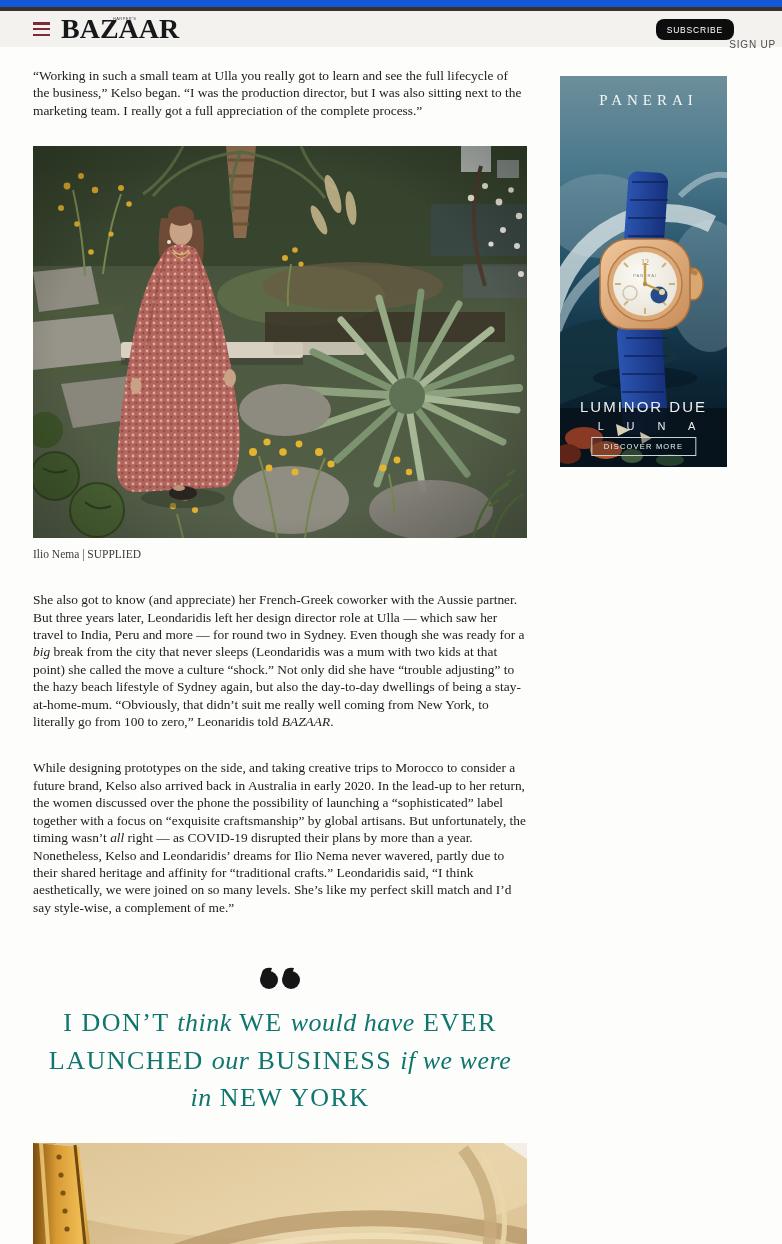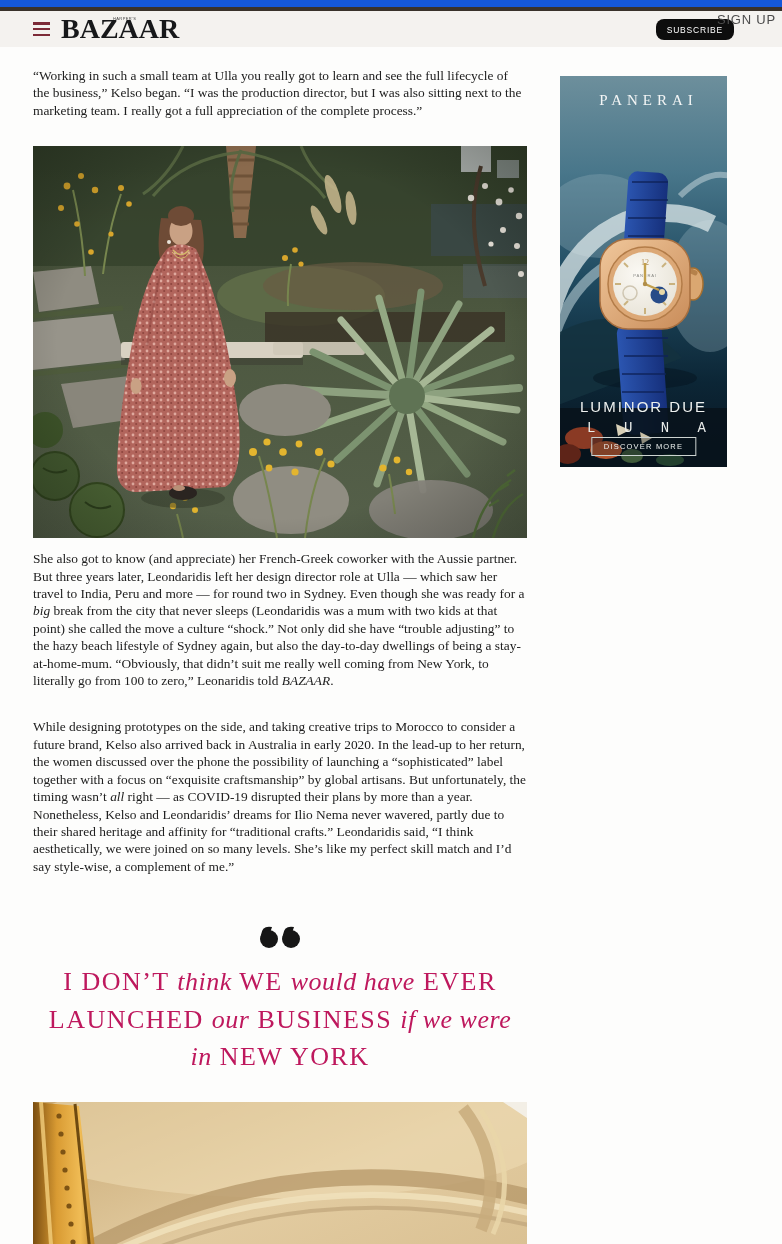--- a/index.html
+++ b/index.html
@@ -17,51 +17,51 @@
               display:flex; flex-direction:column; justify-content:space-between; }
   .menu-btn span { display:block; height:2.5px; background:#7d2b38; }
   .logo { position:absolute; left:61px; top:1px; cursor:pointer; }
   .logo .logo-main { font-family:"Liberation Serif", serif; font-weight:700; font-size:28px;
                      letter-spacing:0px; color:#17181a; line-height:33px; }
   .logo .logo-sub { position:absolute; top:4px; left:52px; font-family:"Liberation Sans",sans-serif;
                     font-size:4px; letter-spacing:.4px; color:#444; }
   .subscribe { position:absolute; right:48px; top:8px; background:#0d0d0d; color:#fff;
                font-family:"Liberation Sans", sans-serif; font-size:8.5px; letter-spacing:.8px;
                padding:6px 11px 5px; border-radius:8px; border:none; cursor:pointer; }
-  .signup { position:absolute; right:6px; top:1px; color:#4c4c4c; cursor:pointer;
-            font-family:"Liberation Sans", sans-serif; font-size:13px; letter-spacing:.8px; }
+  .signup { position:absolute; right:6px; top:28px; color:#4c4c4c; cursor:pointer;
+            font-family:"Liberation Sans", sans-serif; font-size:10px; letter-spacing:.8px; }
 
   
   .article { position:absolute; left:33px; top:55px; width:494px; }
   .article p.body { margin:12px 0 29px; font-size:13.4px; line-height:17.4px; color:#202020; }
   .article p.p1 { margin-bottom:27px; }
   .article em { font-style:italic; }
   figure.photo { margin:0; width:494px; height:392px; line-height:0; }
   figure.photo svg { display:block; }
   .caption { margin:9px 0 30px; font-size:11.5px; line-height:14px; color:#3c3c3c; }
 
   .quote-icon { display:block; margin:46px auto 10px; width:44px; height:30px; }
   .pullquote { margin:12px auto 26px; width:484px; text-align:center;
-               font-size:26px; line-height:37.5px; letter-spacing:1.5px; color:#be185d; }
+               font-size:26px; line-height:37.5px; letter-spacing:1.5px; color:#0f766e; }
   .pullquote em { font-style:italic; letter-spacing:.5px; }
 
   figure.bottom-photo { margin:0; width:494px; height:200px; line-height:0; }
 
   
   .ad { position:absolute; left:560px; top:76px; width:167px; height:391px; overflow:hidden; cursor:pointer; }
   .ad svg.ad-bg { position:absolute; left:0; top:0; }
   .ad .brand { position:absolute; top:16px; left:0; width:167px; text-align:center;
                color:#f3f5f5; font-size:15px; letter-spacing:5px; padding-left:5px;
                font-family:"Liberation Serif", serif; }
   .ad .line1 { position:absolute; top:322px; left:0; width:167px; text-align:center;
                color:#eef1ef; font-size:15px; letter-spacing:2px;
                font-family:Liberation Sans, sans-serif; }
   .ad .line2 { position:absolute; top:344px; left:0; width:167px; text-align:center;
-               color:#e9ecea; font-size:14px; letter-spacing:10px; padding-left:8px;
-               font-family:Liberation Mono, monospace; }
+               color:#e9ecea; font-size:11px; letter-spacing:10px; padding-left:8px;
+               font-family:Liberation Sans, sans-serif; }
   .ad .cta { position:absolute; top:361px; left:50%; transform:translateX(-50%);
              border:1px solid #ccd3d1; background:rgba(8,18,26,.3); color:#eef2f0;
              font-family:"Liberation Sans", sans-serif; font-size:7.5px; letter-spacing:1.2px;
              padding:4px 12px; cursor:pointer; white-space:nowrap; }
 </style>
 </head>
 <body>
 
 <div class="page">
 
@@ -244,20 +244,21 @@
           <path d="M140,104 Q148,113 156,104" stroke="#d4b86a" stroke-width="1.4" fill="none"></path>
           <path d="M139,106 Q148,119 157,106" stroke="#d4b86a" stroke-width="1" fill="none"></path>
           <ellipse cx="197" cy="232" rx="6" ry="9" fill="#c9a184"></ellipse>
           <ellipse cx="103" cy="240" rx="5.5" ry="8" fill="#c9a184"></ellipse>
           <ellipse cx="150" cy="347" rx="14" ry="7" fill="#2a2420"></ellipse>
           <ellipse cx="146" cy="342" rx="6" ry="3" fill="#b89077"></ellipse>
         </g>
         <rect width="494" height="392" fill="url(#vig)"></rect>
       </svg>
     </figure>
+    <figcaption class="caption">Ilio Nema  |  SUPPLIED</figcaption>
 
     <p class="body"><span>She also got to know (and appreciate) her French-Greek coworker with the Aussie partner. But three years later, Leondaridis left her design director role at Ulla — which saw her travel to India, Peru and more — for round two in Sydney. Even though she was ready for a </span><em>big</em><span> break from the city that never sleeps (Leondaridis was a mum with two kids at that point) she called the move a culture “shock.” Not only did she have “trouble adjusting” to the hazy beach lifestyle of Sydney again, but also the day-to-day dwellings of being a stay-at-home-mum. “Obviously, that didn’t suit me really well coming from New York, to literally go from 100 to zero,” Leonaridis told </span><em>BAZAAR</em><span>.</span></p>
     <p class="body"><span>While designing prototypes on the side, and taking creative trips to Morocco to consider a future brand, Kelso also arrived back in Australia in early 2020. In the lead-up to her return, the women discussed over the phone the possibility of launching a “sophisticated” label together with a focus on “exquisite craftsmanship” by global artisans. But unfortunately, the timing wasn’t </span><em>all</em><span> right — as COVID-19 disrupted their plans by more than a year. Nonetheless, Kelso and Leondaridis’ dreams for Ilio Nema never wavered, partly due to their shared heritage and affinity for “traditional crafts.” Leondaridis said, “I think aesthetically, we were joined on so many levels. She’s like my perfect skill match and I’d say style-wise, a complement of me.”</span></p>
 
     <svg class="quote-icon" viewBox="0 0 44 30">
       <g fill="#161616">
         <path d="M14,6 Q4,4 3,14 L10,18 Z"></path>
           <circle cx="11" cy="18" r="9"></circle>
         <path d="M36,6 Q26,4 25,14 L32,18 Z"></path>
           <circle cx="33" cy="18" r="9"></circle>

